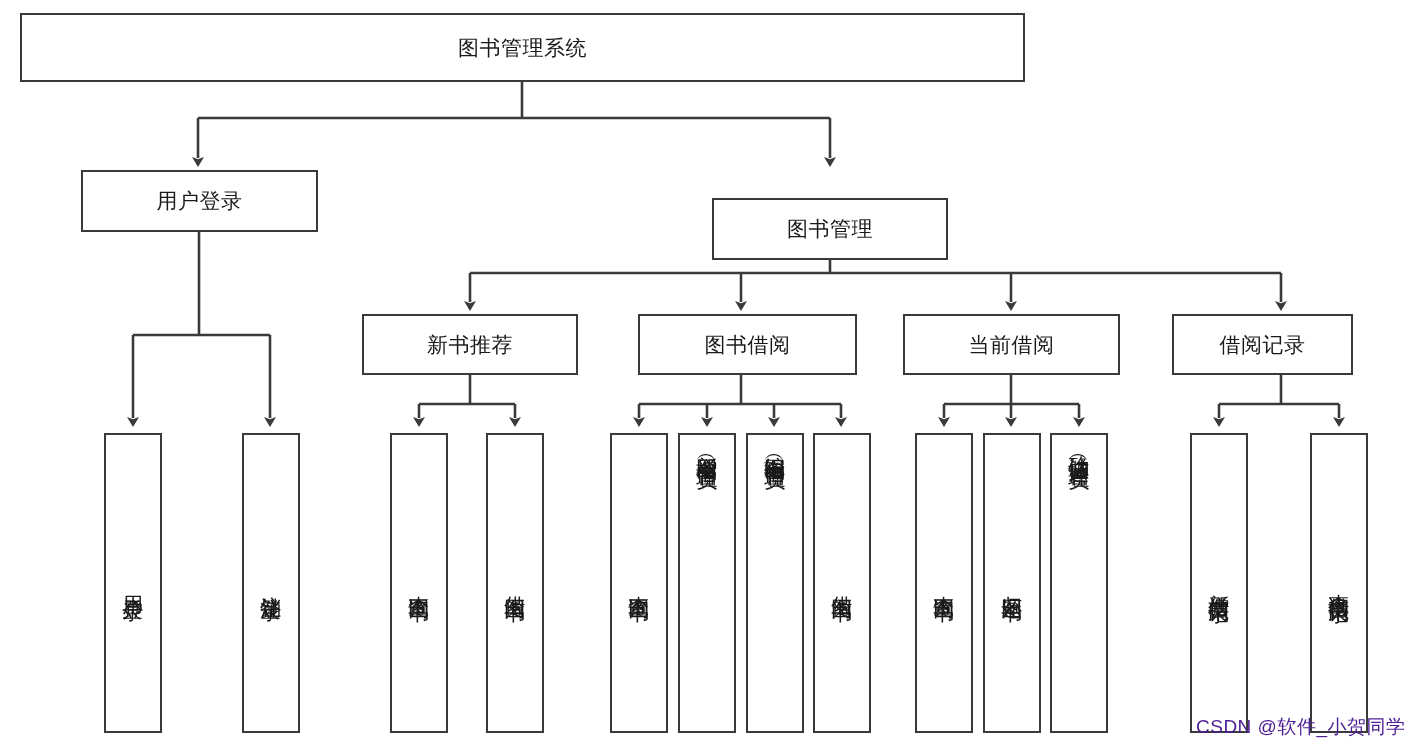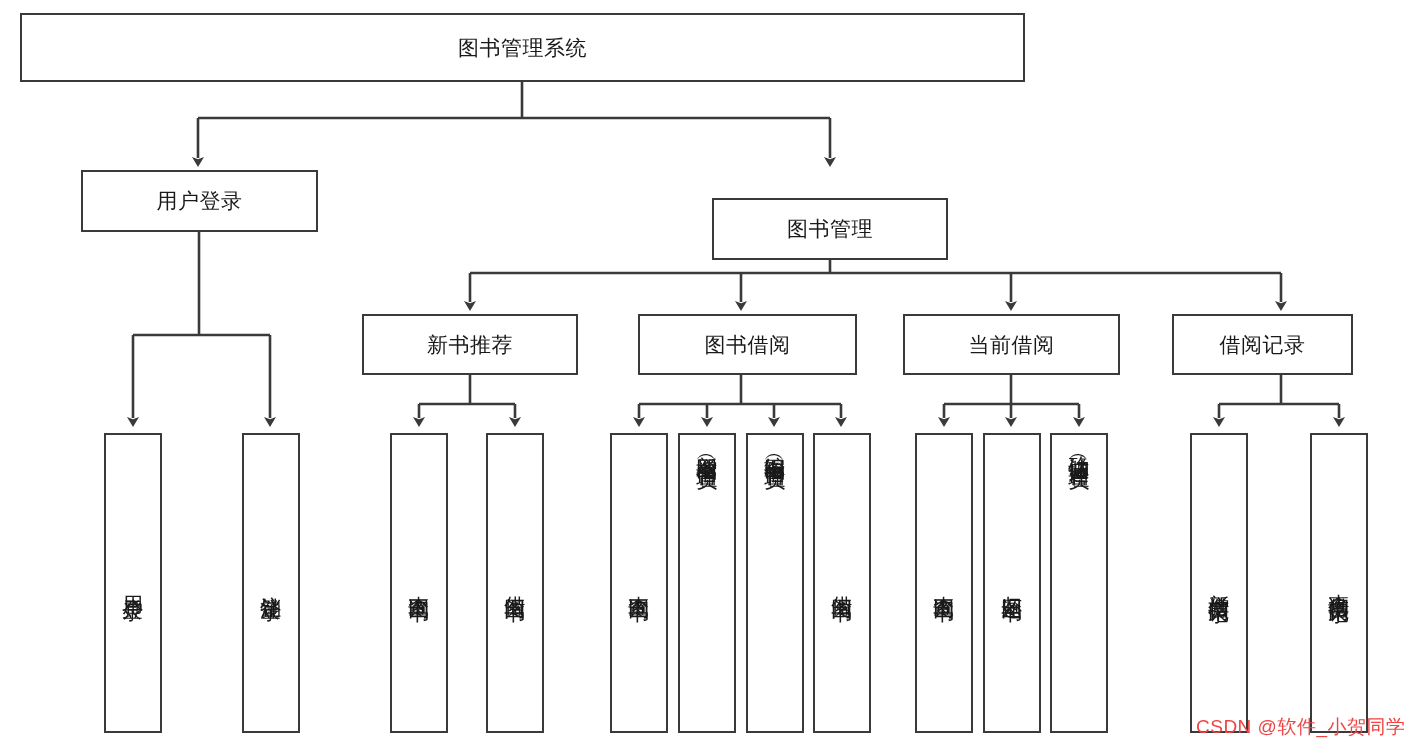--- a/index.html
+++ b/index.html
@@ -58,21 +58,21 @@
   }
   .node.vert.centered {
     align-items: center;
     padding-top: 0;
   }
   #watermark {
     position: absolute;
     left: 1196px;
     top: 714px;
     font-size: 19px;
-    color: #ef4444;
+    color: #4c1d95;
     white-space: nowrap;
     z-index: 3;
     letter-spacing: 0.5px;
   }
 </style>
 </head>
 <body>
 
 <div id="canvas">
 

